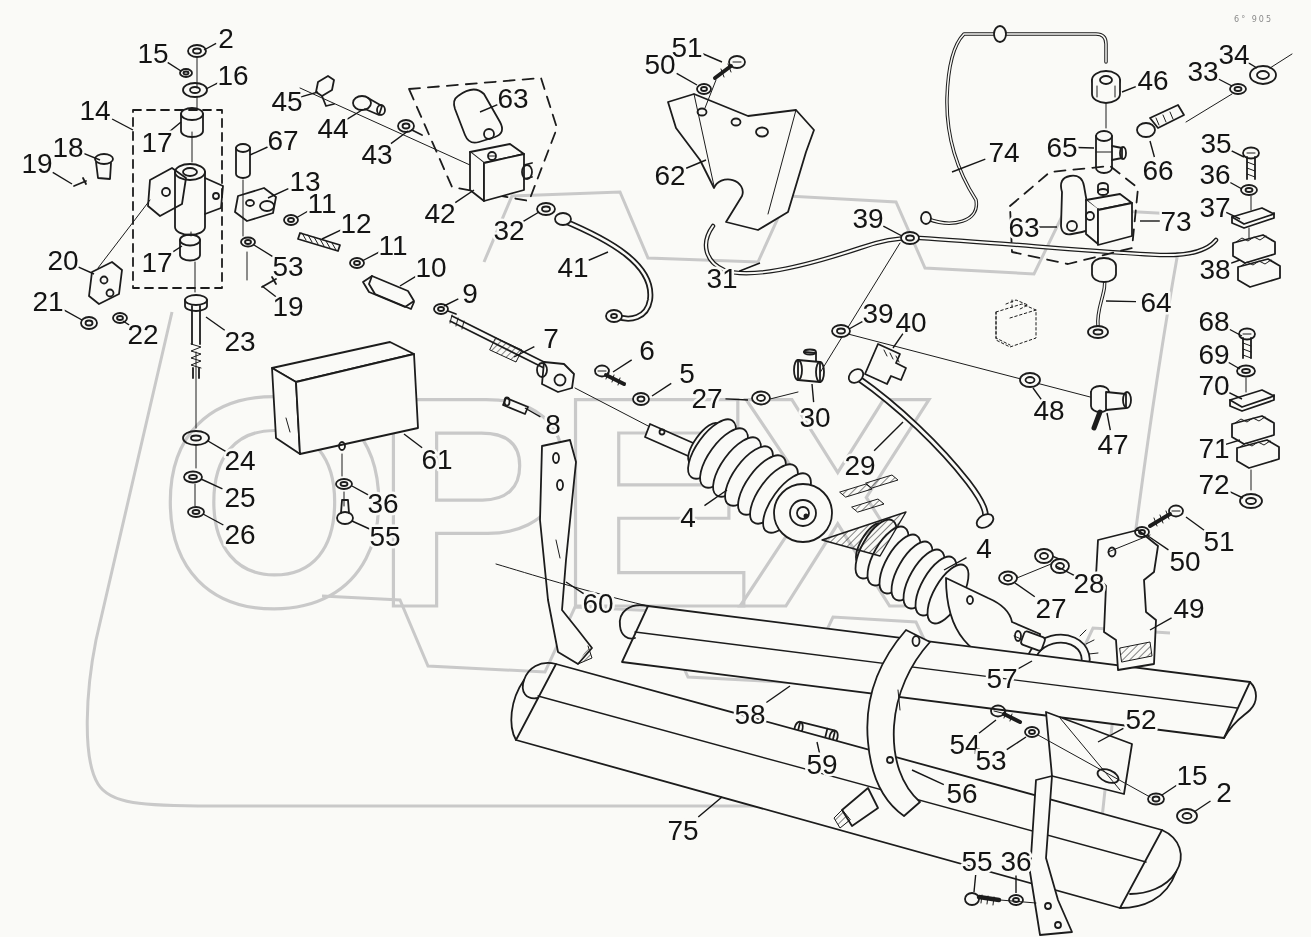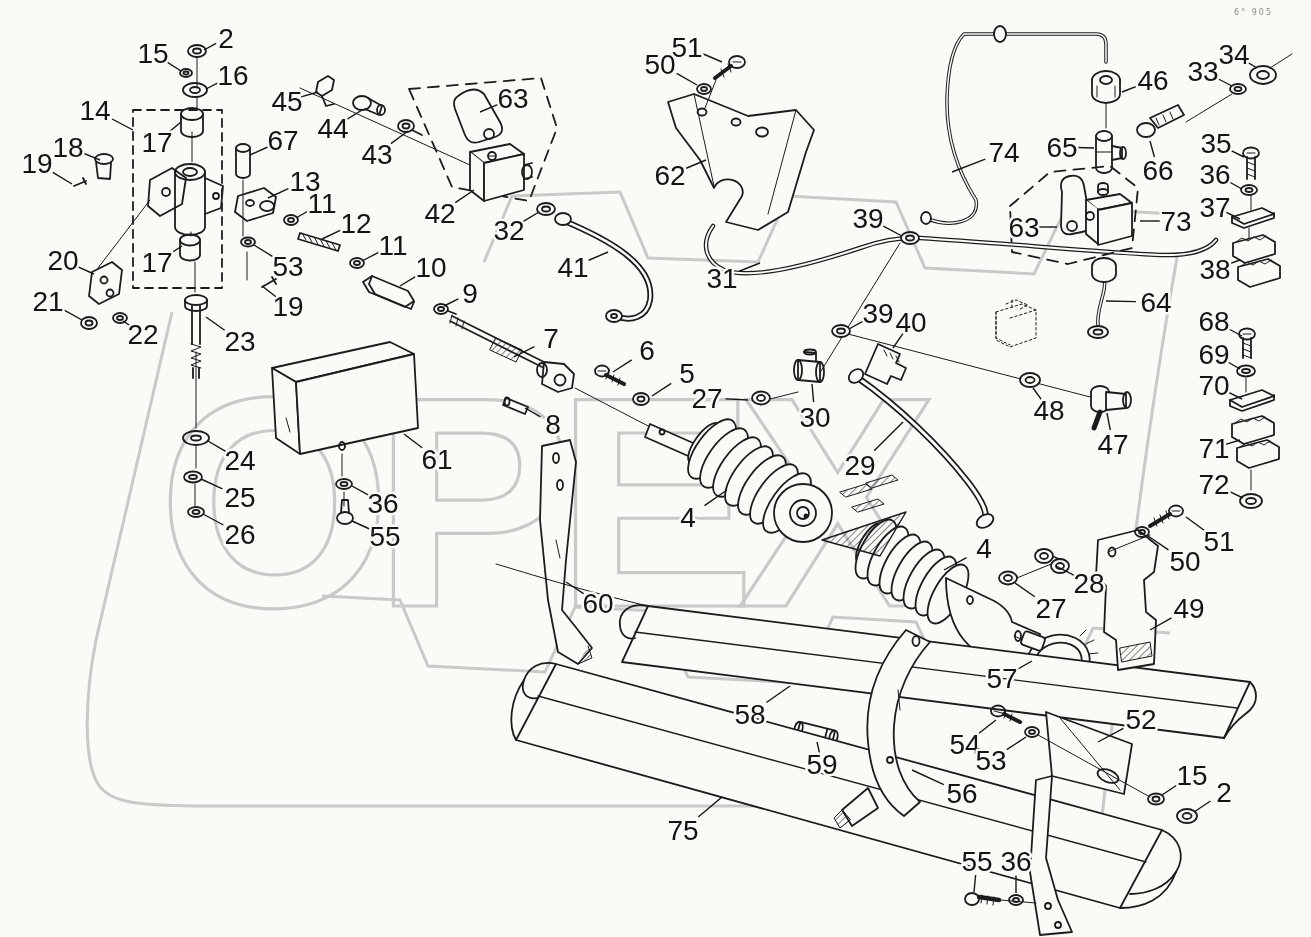--- a/index.html
+++ b/index.html
@@ -1,18 +1,18 @@
 <!DOCTYPE html>
 <html><head>
 <meta charset="utf-8">
 <style>
   html,body{margin:0;padding:0;background:#fafaf7;}
   .stage{position:relative;width:1311px;height:937px;background:#fafaf7;overflow:hidden;
          font-family:"Liberation Sans",sans-serif;}
-  .corner-note{position:absolute;top:8px;right:38px;font-size:8px;color:#8a8a8a;
+  .corner-note{position:absolute;top:15px;right:38px;font-size:8px;color:#8a8a8a;
                letter-spacing:2px;font-family:"DejaVu Sans",sans-serif;}
   svg{position:absolute;left:0;top:0;}
   .lw{stroke:#1c1c1c;fill:none;stroke-width:1.8;stroke-linecap:round;stroke-linejoin:round;}
   .thin{stroke-width:1;}
   .wm{stroke:#c9c9c9;fill:none;stroke-width:3;}
   text.wm-text{fill:none;stroke:#c9c9c9;stroke-width:3.2;
        font-family:"Liberation Sans",sans-serif;font-weight:bold;font-size:300px;letter-spacing:-18px;}
   .co-line{stroke:#161616;stroke-width:1.4;}
   text.co-label{font-family:"Liberation Sans",sans-serif;font-size:28px;fill:#141414;
        paint-order:stroke;stroke:#fafaf7;stroke-width:5px;stroke-linejoin:round;cursor:pointer;}

